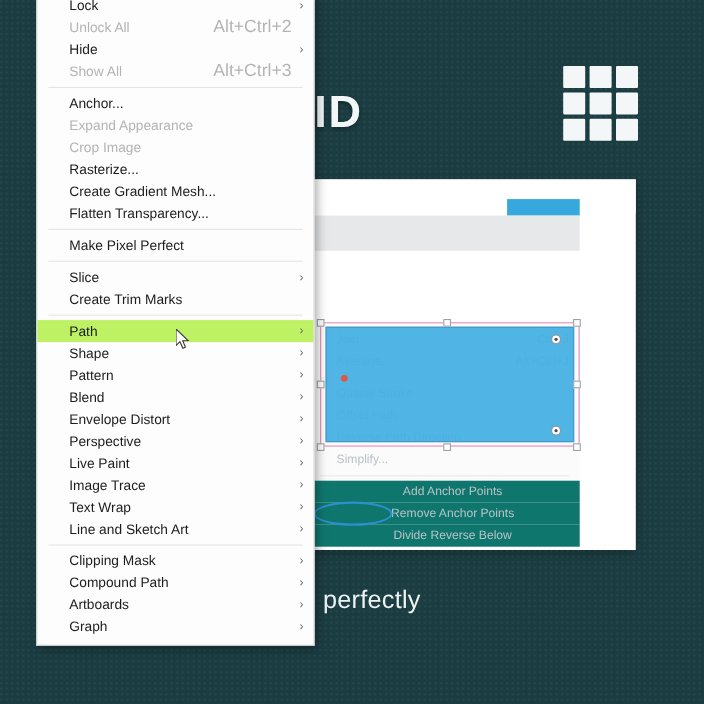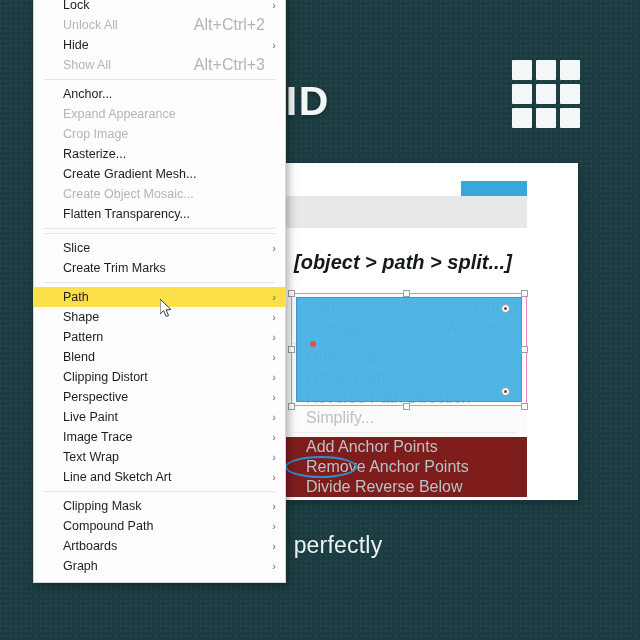--- a/index.html
+++ b/index.html
@@ -116,37 +116,37 @@
     left: 0px;
     top: 133px;
     width: 244px;
     background: #fbfbfb;
     padding: 3px 0;
   }
   .submenu .sm-row {
     position: relative;
     height: 20px;
     line-height: 20px;
-    font-size: 16px;
+    font-size: 11px;
     color: #b9c2c6;
     padding: 0 10px 0 23px;
     white-space: nowrap;
   }
   .submenu .sm-row .sm-short {
     position: absolute;
     right: 10px;
     top: 0;
     color: #b9c2c6;
   }
   .submenu .sm-sep {
     height: 1px;
     margin: 4px 10px 4px 8px;
     background: #ececec;
   }
-  .submenu .sm-group2 { background: #7f1d1d; }
+  .submenu .sm-group2 { background: #0f766e; text-align: center; }
 
   
   .sel-wrap {
     position: absolute;
     left: 296px;
     top: 297px;
     width: 226px;
     height: 105px;
     pointer-events: none;
   }
@@ -222,21 +222,21 @@
     position: relative;
     height: 20px;
     line-height: 20px;
     font-size: 12.5px;
     color: #1d1d1d;
     padding: 0 18px 0 29px;
     white-space: nowrap;
   }
   .menu .row.dim { color: #b4b4b4; }
   .menu .row.hl {
-    background: #fde047;
+    background: #bef264;
   }
   .menu .row .short {
     position: absolute;
     right: 20px;
     top: 0;
     font-size: 16px;
     color: #5c5c5c;
   }
   .menu .row.dim .short { color: #b4b4b4; }
   .menu .row .arrow {
@@ -280,21 +280,20 @@
       <i></i>
       <i></i>
   </div>
 
   <div class="slide-body" id="slide-body">ting layouts with perfectly<br>ers.</div>
 
   <div class="shot-card">
     <div class="shot-toolbar"></div>
     <div class="shot-bluebar"></div>
     <div class="shot-grayband"></div>
-    <div class="shot-caption">[object &gt; path &gt; split...]</div>
 
     <div class="submenu" id="submenu-list">
         <div class="sm-row"><span>Join</span><span class="sm-short">Ctrl+J</span></div>
         <div class="sm-row"><span>Average...</span><span class="sm-short">Alt+Ctrl+J</span></div>
         <div class="sm-sep"></div>
         <div class="sm-row"><span>Outline Stroke</span></div>
         <div class="sm-row"><span>Offset Path...</span></div>
         <div class="sm-row"><span>Reverse Path Direction</span></div>
         <div class="sm-row"><span>Simplify...</span></div>
         <div class="sm-sep"></div>
@@ -327,32 +326,32 @@
       <div class="row"><span>Lock</span><span class="arrow">›</span></div>
       <div class="row dim"><span>Unlock All</span><span class="short">Alt+Ctrl+2</span></div>
       <div class="row"><span>Hide</span><span class="arrow">›</span></div>
       <div class="row dim"><span>Show All</span><span class="short">Alt+Ctrl+3</span></div>
       <div class="sep"></div>
       <div class="row"><span>Anchor...</span></div>
       <div class="row dim"><span>Expand Appearance</span></div>
       <div class="row dim"><span>Crop Image</span></div>
       <div class="row"><span>Rasterize...</span></div>
       <div class="row"><span>Create Gradient Mesh...</span></div>
-      <div class="row dim"><span>Create Object Mosaic...</span></div>
       <div class="row"><span>Flatten Transparency...</span></div>
       <div class="sep"></div>
+      <div class="row"><span>Make Pixel Perfect</span></div>
       <div class="sep"></div>
       <div class="row"><span>Slice</span><span class="arrow">›</span></div>
       <div class="row"><span>Create Trim Marks</span></div>
       <div class="sep"></div>
       <div class="row hl"><span>Path</span><span class="arrow">›</span></div>
       <div class="row"><span>Shape</span><span class="arrow">›</span></div>
       <div class="row"><span>Pattern</span><span class="arrow">›</span></div>
       <div class="row"><span>Blend</span><span class="arrow">›</span></div>
-      <div class="row"><span>Clipping Distort</span><span class="arrow">›</span></div>
+      <div class="row"><span>Envelope Distort</span><span class="arrow">›</span></div>
       <div class="row"><span>Perspective</span><span class="arrow">›</span></div>
       <div class="row"><span>Live Paint</span><span class="arrow">›</span></div>
       <div class="row"><span>Image Trace</span><span class="arrow">›</span></div>
       <div class="row"><span>Text Wrap</span><span class="arrow">›</span></div>
       <div class="row"><span>Line and Sketch Art</span><span class="arrow">›</span></div>
       <div class="sep"></div>
       <div class="row"><span>Clipping Mask</span><span class="arrow">›</span></div>
       <div class="row"><span>Compound Path</span><span class="arrow">›</span></div>
       <div class="row"><span>Artboards</span><span class="arrow">›</span></div>
       <div class="row"><span>Graph</span><span class="arrow">›</span></div>

